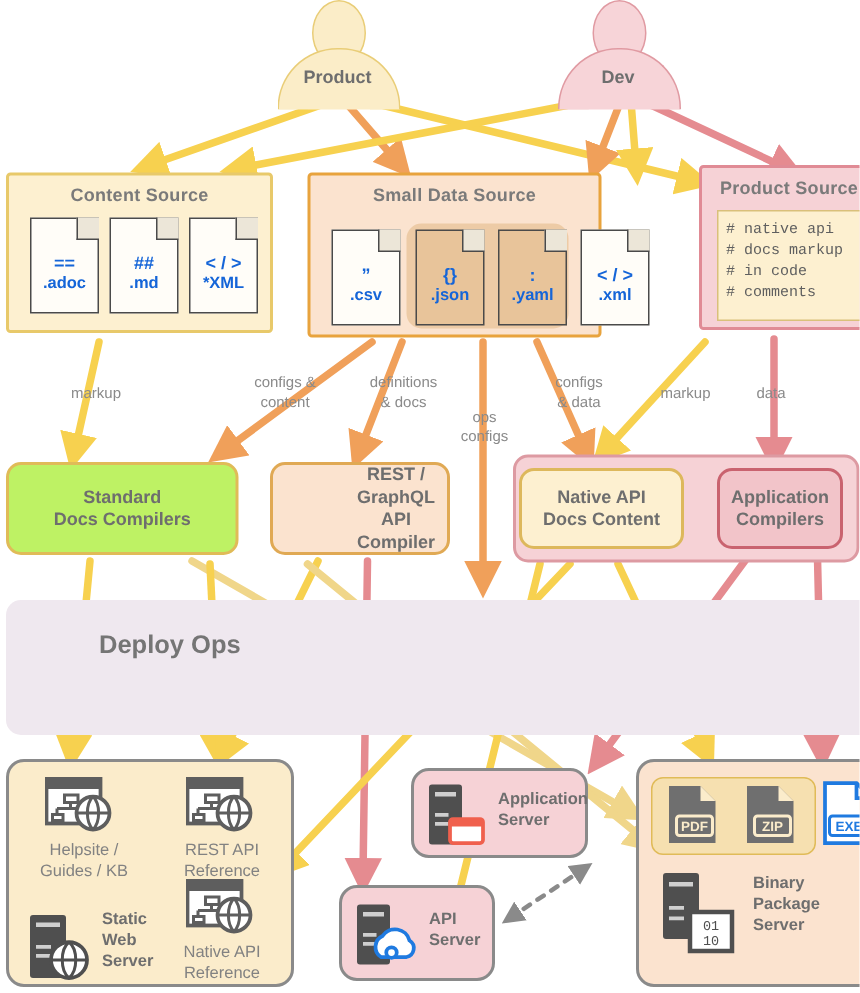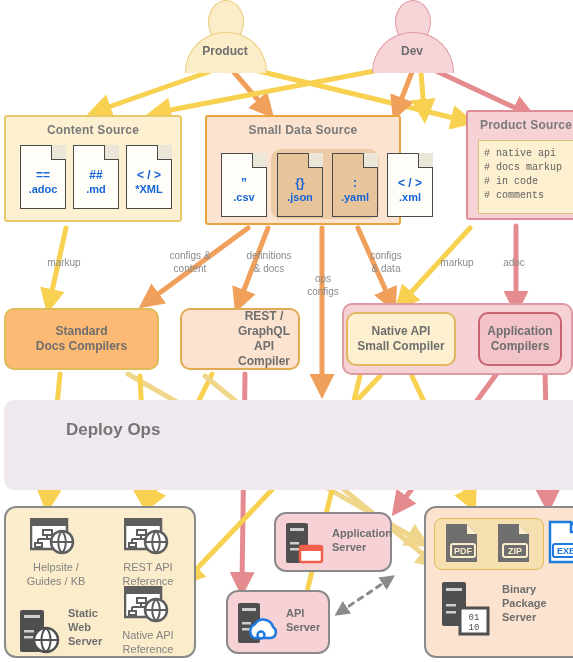--- a/index.html
+++ b/index.html
@@ -46,21 +46,21 @@
   .file.shaded{background:#e8c49a;}
 
   .codebox{position:absolute;left:10px;top:28px;width:100px;height:74px;
            background:#fdf0d0;border:1px solid #d9c07a;
            font-family:"Liberation Mono", monospace;font-size:10px;color:#5f5f5f;
            padding:6px 0 0 5px;box-sizing:border-box;line-height:14px;}
 
   
   .cmp{border-radius:10px;display:flex;align-items:center;justify-content:center;
        text-align:center;font-size:12px;font-weight:bold;color:#6e6e6e;line-height:15px;}
-  .cmp-std{left:4px;top:308px;width:155px;height:62px;background:#fdba74;
+  .cmp-std{left:4px;top:308px;width:155px;height:62px;background:#bef264;
            border:2px solid #e0bb58;}
   .cmp-rest{left:180px;top:308px;width:120px;height:62px;background:#fbe3cf;
             border:2px solid #e0a954;padding-left:48px;}
   .grp-native{left:342px;top:303px;width:231px;height:72px;background:#f6d2d6;
               border:2px solid #dd9aa2;border-radius:10px;}
   .cmp-nat{left:346px;top:312px;width:110px;height:54px;background:#fdf0d0;
            border:2px solid #ddb85c;}
   .cmp-app{left:478px;top:312px;width:84px;height:54px;background:#f2c4c9;
            border:2px solid #c9636f;}
 
@@ -277,21 +277,21 @@
     <div>configs</div>
   </div>
   <div class="elabel" style="left:360px;top:249px;width:52px;">
     <div>configs</div>
     <div>&amp; data</div>
   </div>
   <div class="elabel" style="left:430px;top:256px;width:54px;">
     <div>markup</div>
   </div>
   <div class="elabel" style="left:492px;top:256px;width:44px;">
-    <div>adoc</div>
+    <div>data</div>
   </div>
 
   <div class="node cmp cmp-std">
     <div>
       <div>Standard</div>
       <div>Docs Compilers</div>
     </div>
   </div>
 
   <div class="node cmp cmp-rest">
@@ -299,21 +299,21 @@
       <div>REST / GraphQL</div>
       <div>API Compiler</div>
     </div>
   </div>
 
   <div class="node grp-native"></div>
 
   <div class="node cmp cmp-nat">
     <div>
       <div>Native API</div>
-      <div>Small Compiler</div>
+      <div>Docs Content</div>
     </div>
   </div>
 
   <div class="node cmp cmp-app">
     <div>
       <div>Application</div>
       <div>Compilers</div>
     </div>
   </div>
 

